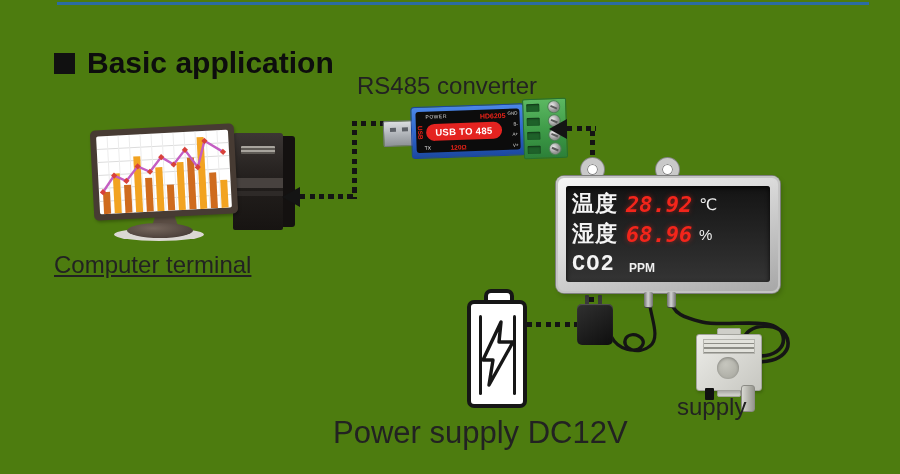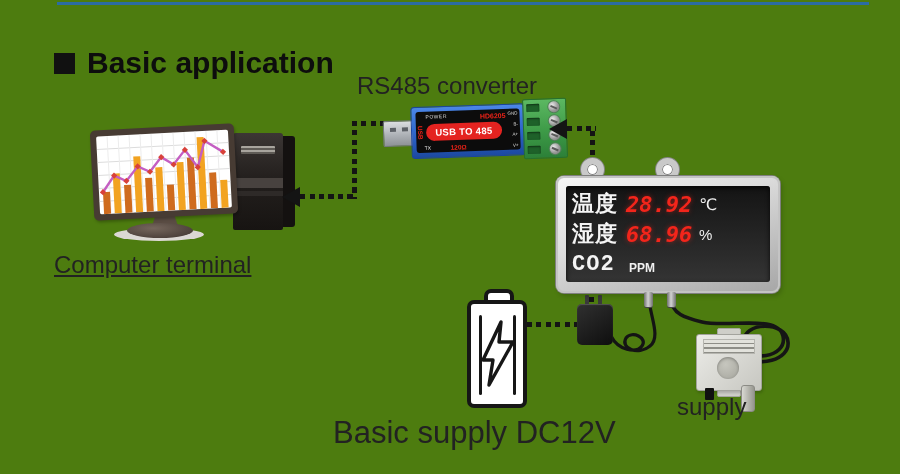--- a/index.html
+++ b/index.html
@@ -270,16 +270,16 @@
   <div class="sensor-tab" style="left:717px;top:328px;"></div>
   <div class="sensor-tab" style="left:717px;top:388px;"></div>
   <div class="sensor-box">
     <div class="sensor-sticker"></div>
     <div class="sensor-circle"></div>
     <div class="sensor-nub"></div>
     <div class="sensor-probe"></div>
   </div>
 
   <div class="txt-label lbl-computer">Computer terminal</div>
-  <div class="txt-label lbl-power">Basic supply DC12V</div>
+  <div class="txt-label lbl-power">Power supply DC12V</div>
   <div class="txt-label lbl-sensor">supply</div>
 
 </div>
 
 </body></html>

